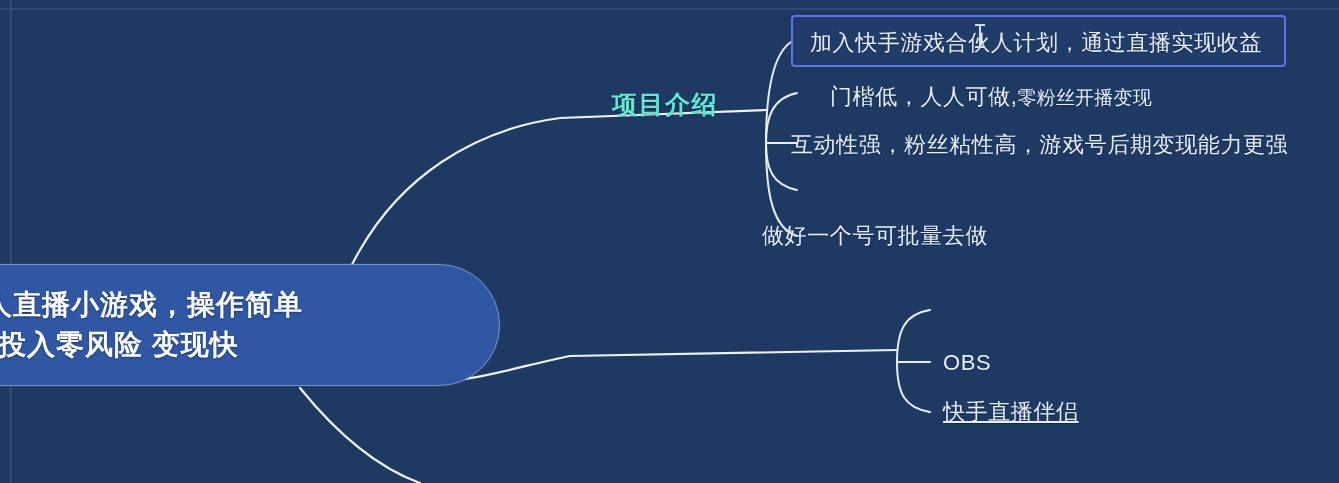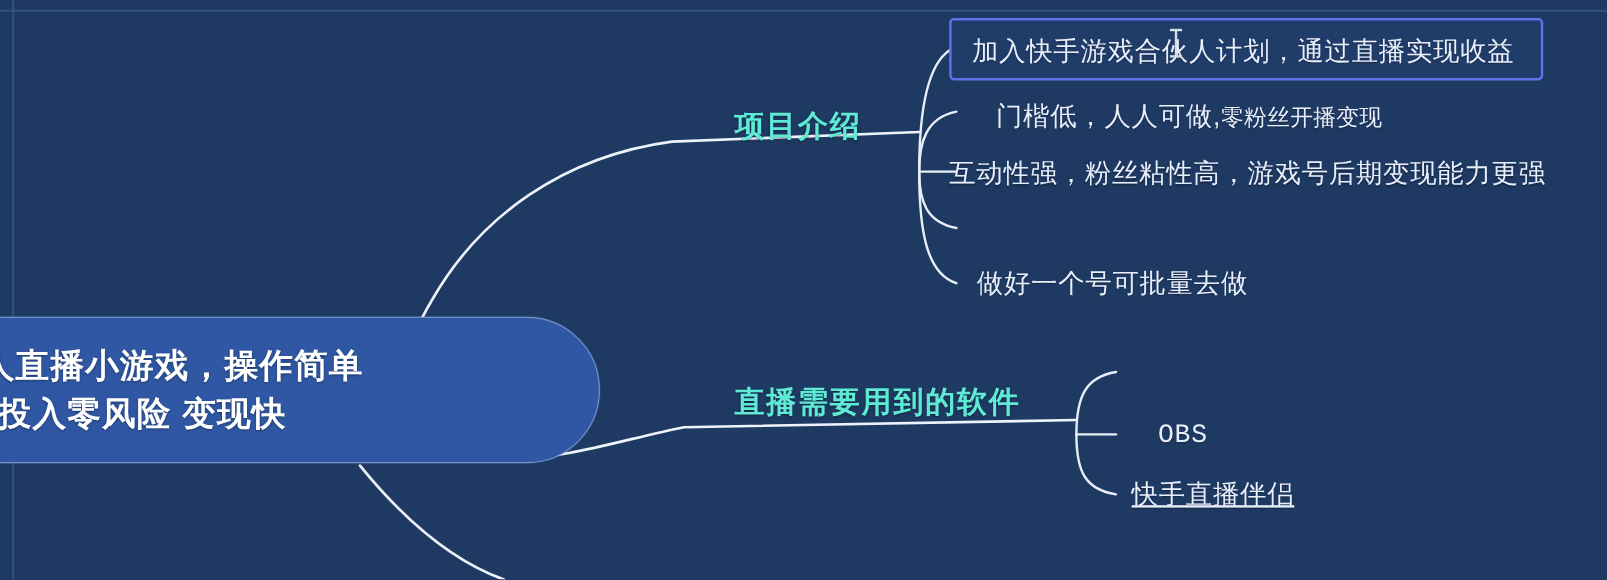--- a/index.html
+++ b/index.html
@@ -169,28 +169,27 @@
 
   <div id="leaf-selected-box"></div>
 
   <div class="leaf" style="left:810px; top:28px;">加入快手游戏合伙人计划，通过直播实现收益</div>
 
   <div class="leaf" style="left:810px; top:82px;margin-left:20px;"><span>门楷低，人人可做,</span><span class="sm">零粉丝开播变现</span></div>
 
   <div class="leaf" style="left:791px; top:130px;font-family:Liberation Serif, serif;">互动性强，粉丝粘性高，游戏号后期变现能力更强</div>
 
 
-  <div class="leaf" style="left:814px; top:221px;">做好一个号可批量去做</div>
+  <div class="leaf" style="left:762px; top:221px;">做好一个号可批量去做</div>
 
   <div id="text-caret">
     <div class="bar-t"></div>
       <div class="stem"></div>
       <div class="bar-b"></div>
   </div>
 
-  <div class="branch-title" id="branch-title-1">直播需要用到的软件</div>
 
 
-  <div class="leaf" style="left:965px; top:350px;font-family:Liberation Mono, monospace;">OBS</div>
+  <div class="leaf" style="left:943px; top:350px;">OBS</div>
 
   <div class="leaf" style="left:943px; top:397px;text-decoration:underline;">快手直播伴侣</div>
 
 </div>
 
 </body></html>

